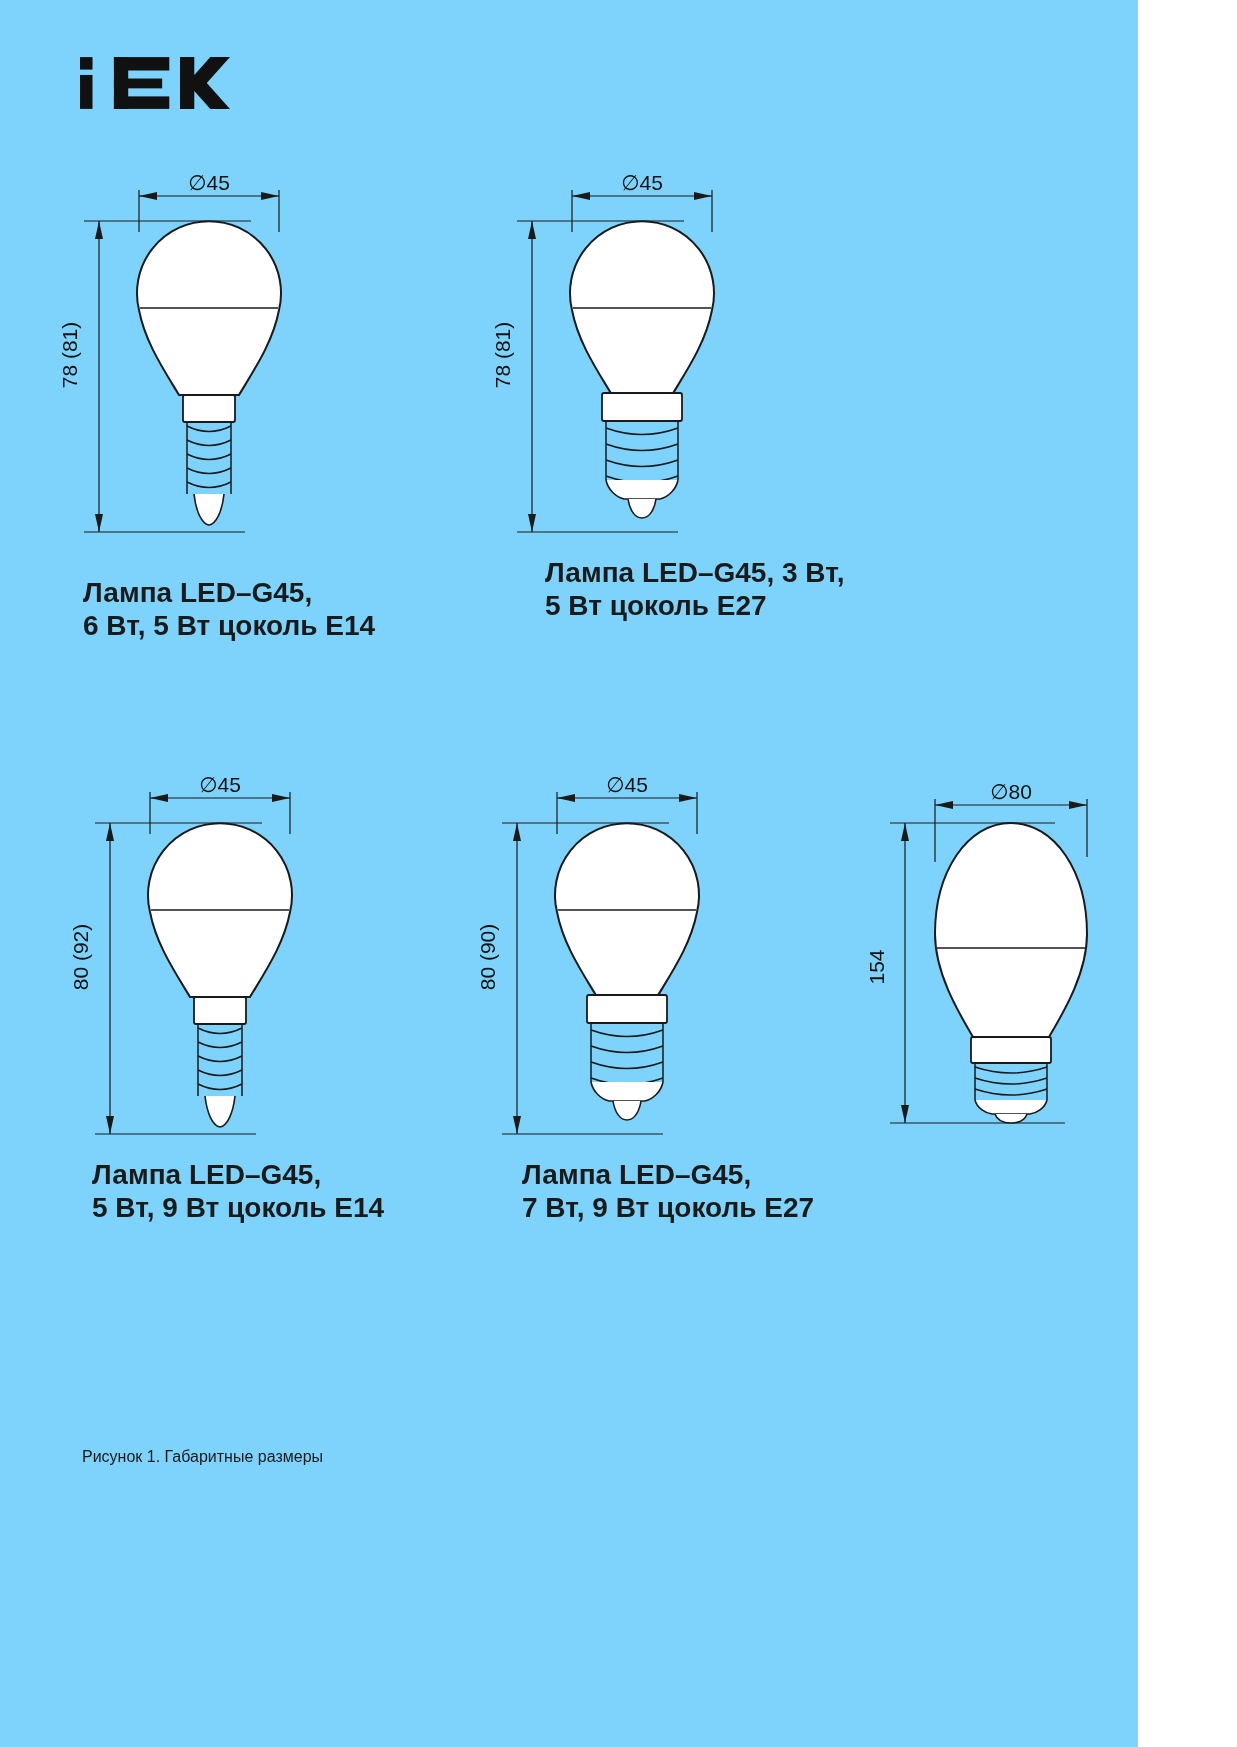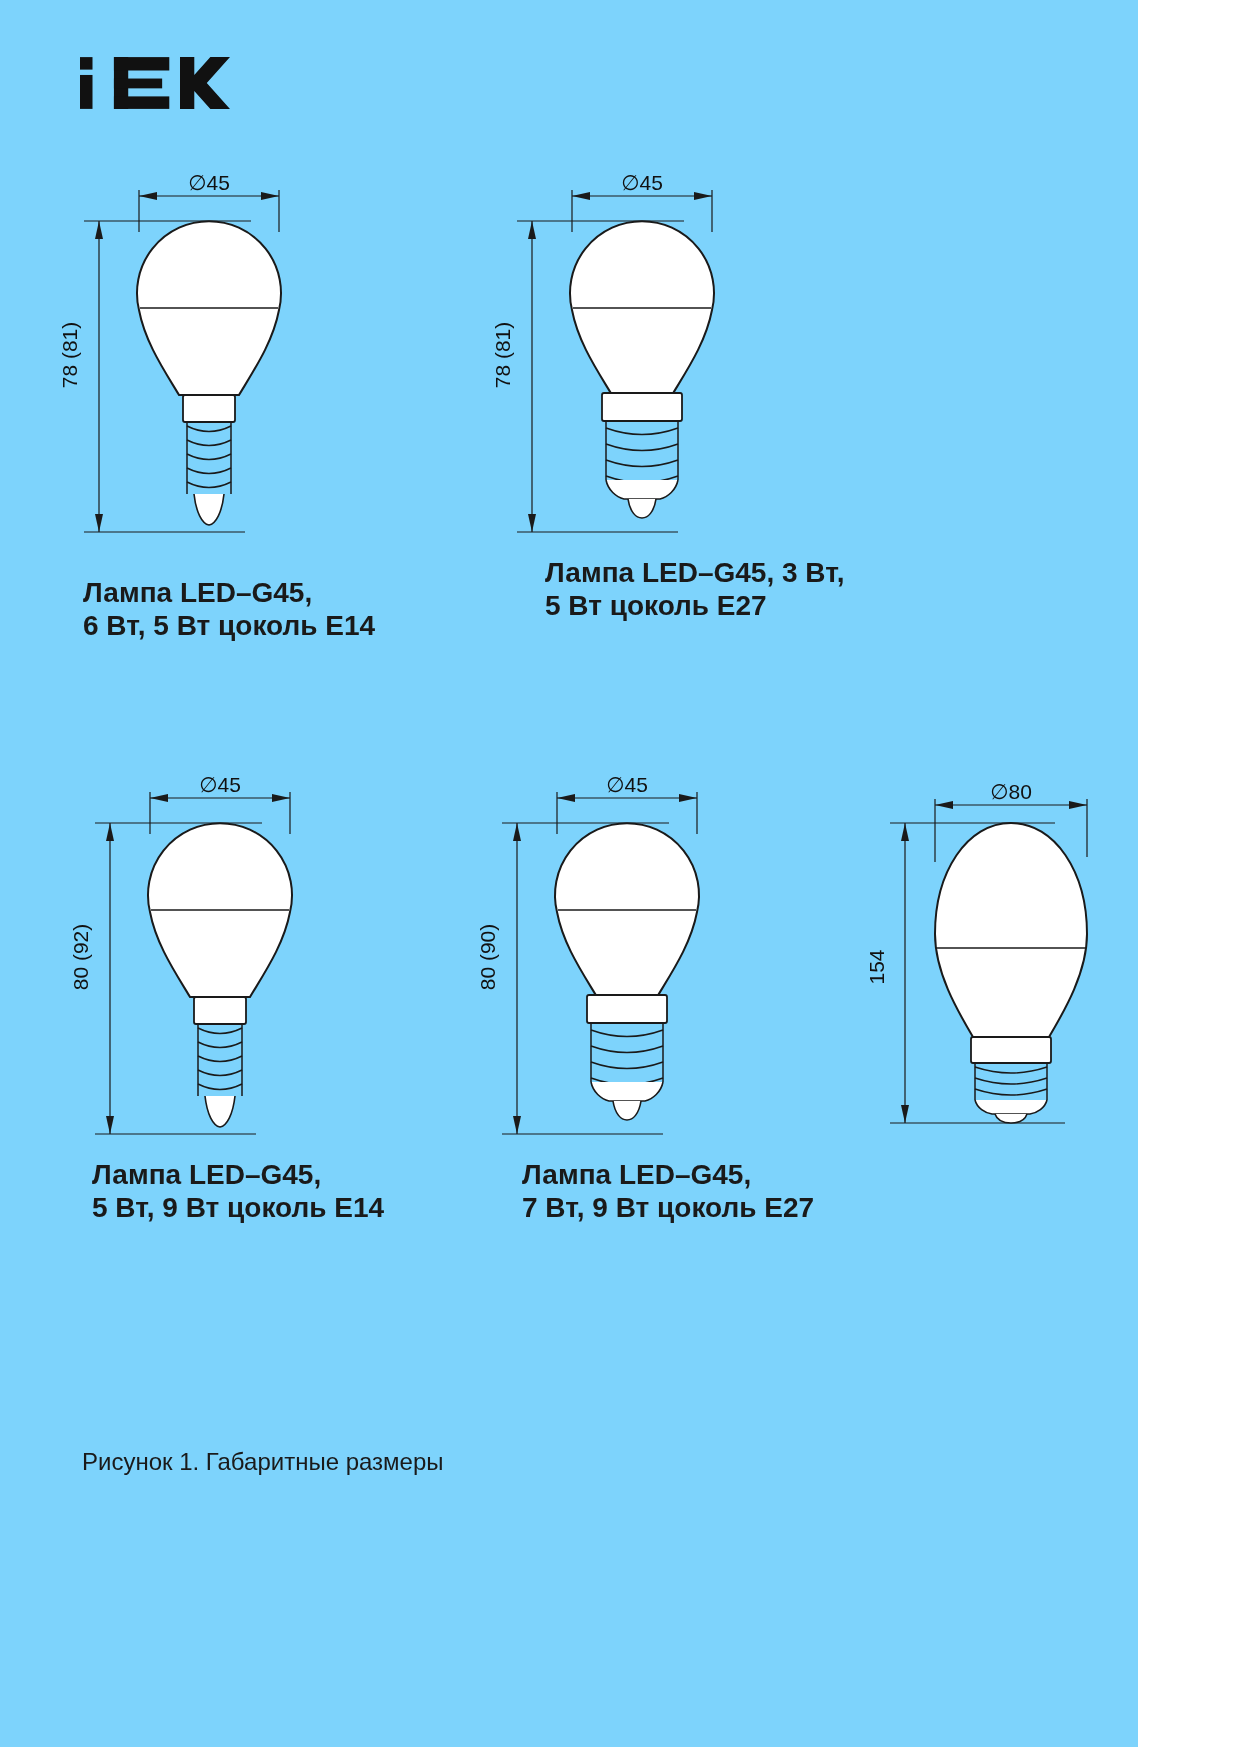--- a/index.html
+++ b/index.html
@@ -2,21 +2,21 @@
 <html><head>
 <meta charset="utf-8">
 <style>
   html,body{margin:0;padding:0;background:#ffffff;}
   #page{position:relative;width:1138px;height:1747px;background:#7dd3fc;overflow:hidden;
         font-family:"Liberation Sans",sans-serif;color:#111;}
   .abs{position:absolute;}
   .diagram{position:absolute;}
   .diagram text{font-family:"Liberation Sans",sans-serif;font-size:21px;fill:#111;}
   .caption{position:absolute;font-size:28px;line-height:33px;color:#1a1a1a;font-weight:bold;}
-  .figcap{position:absolute;font-size:24px;color:#1a1a1a;}
+  .figcap{position:absolute;font-size:16px;color:#1a1a1a;}
   .defs-holder{position:absolute;width:0;height:0;overflow:hidden;}
 </style>
 </head>
 <body>
 
 <div id="page">
 
   <svg class="defs-holder" aria-hidden="true">
     <defs>
       <g id="d-g45-dims" stroke="#1a1a1a" stroke-width="1.2" fill="#1a1a1a">

